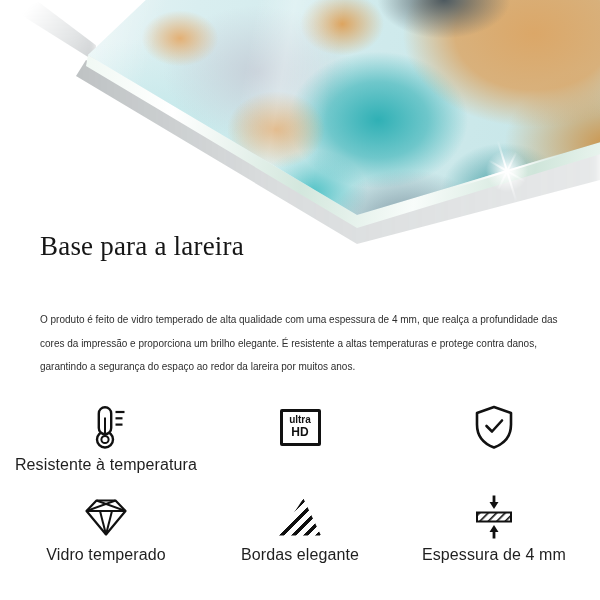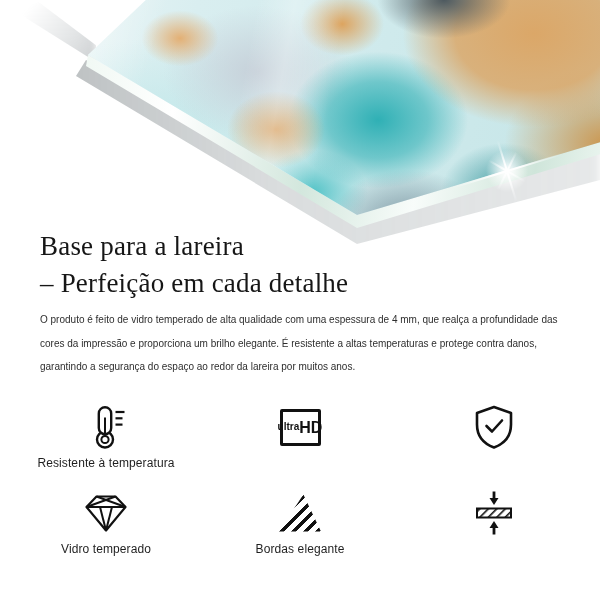--- a/index.html
+++ b/index.html
@@ -80,29 +80,29 @@
     font-size:10px;line-height:23.6px;color:#2e2e2e;
   }
 
   
   .features{
     position:absolute;left:9px;top:404px;width:582px;
     display:grid;grid-template-columns:repeat(3,1fr);row-gap:20px;
   }
   .feature{display:flex;flex-direction:column;align-items:center;}
   .icon-box{height:46px;display:flex;align-items:center;justify-content:center;}
-  .feature-label{margin-top:6px;font-size:12px;color:#1f1f1f;letter-spacing:0.1px;}
+  .feature-label{margin-top:6px;font-size:16px;color:#1f1f1f;letter-spacing:0.1px;}
 
   .uhd-badge{
     width:35px;height:31px;border:3px solid #111;border-radius:2px;
-    display:flex;flex-direction:row;align-items:center;justify-content:center;
+    display:flex;flex-direction:column;align-items:center;justify-content:center;
     color:#111;font-weight:bold;
   }
   .uhd-top{font-size:10px;line-height:10px;letter-spacing:0;}
-  .uhd-bottom{font-size:16px;line-height:15px;letter-spacing:0;}
+  .uhd-bottom{font-size:12px;line-height:15px;letter-spacing:0;}
 
   .stripes{
     width:42px;height:37px;
     background:repeating-linear-gradient(135deg,#101010 0 3.5px,transparent 3.5px 8.5px);
     clip-path:polygon(0 100%,100% 100%,58% 0);
   }
   svg .ln{stroke:#111;fill:none;}
 </style>
 </head>
 <body>
@@ -119,21 +119,20 @@
       <div class="glow"></div>
       <div class="ray ray-a"></div>
       <div class="ray ray-b"></div>
       <div class="ray ray-c"></div>
       <div class="ray ray-d"></div>
     </div>
   </div>
 
   <h1 class="heading">
     <span>Base para a lareira</span><br>
-    <span>– Perfeição em cada detalhe</span>
   </h1>
 
   <p class="desc">O produto é feito de vidro temperado de alta qualidade com uma espessura de 4 mm, que realça a profundidade das cores da impressão e proporciona um brilho elegante. É resistente a altas temperaturas e protege contra danos, garantindo a segurança do espaço ao redor da lareira por muitos anos.</p>
 
   <div class="features">
 
     <div class="feature">
       <div class="icon-box">
         <svg width="40" height="46" viewBox="0 0 40 46">
           <circle class="ln" cx="19" cy="35.5" r="8" stroke-width="2.4"></circle>
@@ -195,16 +194,17 @@
               <line x1="0" y1="0" x2="0" y2="6" stroke="#111" stroke-width="3.2"></line>
             </pattern>
           </defs>
           <rect x="5" y="18.5" width="34" height="9" fill="url(#hatch4mm)" stroke="#111" stroke-width="2"></rect>
           <line class="ln" x1="22" y1="1.5" x2="22" y2="8.5" stroke-width="2.8"></line>
           <polygon points="17.5,8 26.5,8 22,15" fill="#111"></polygon>
           <line class="ln" x1="22" y1="44.5" x2="22" y2="37.5" stroke-width="2.8"></line>
           <polygon points="17.5,38 26.5,38 22,31" fill="#111"></polygon>
         </svg>
       </div>
+      <div class="feature-label">Espessura de 4 mm</div>
     </div>
 
   </div>
 </div>
 
 </body></html>

